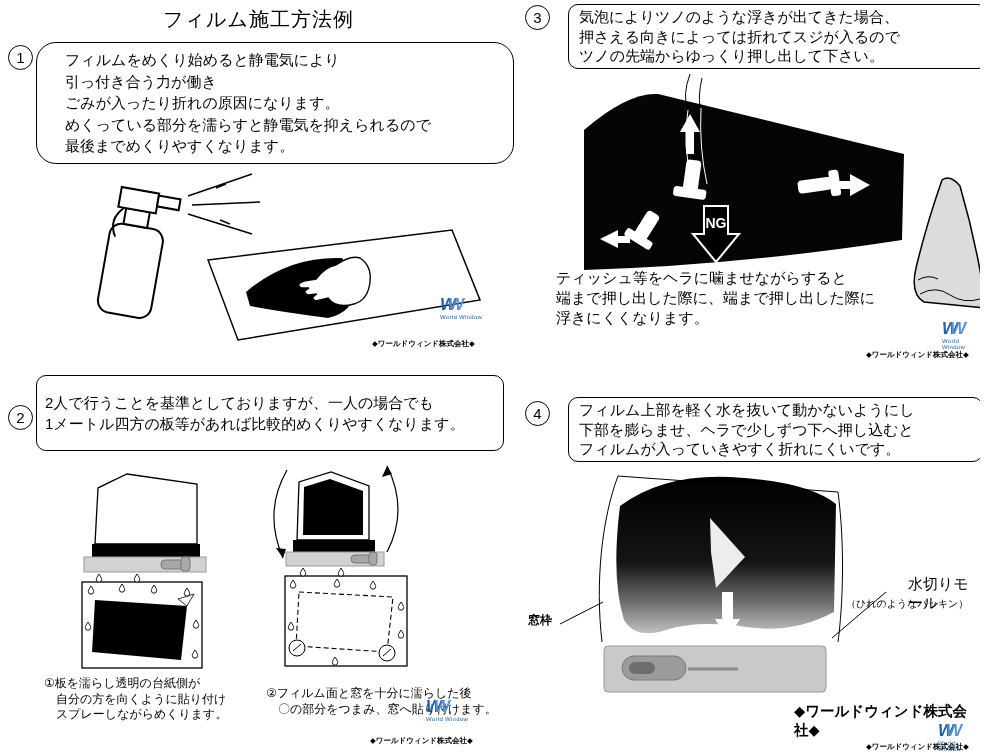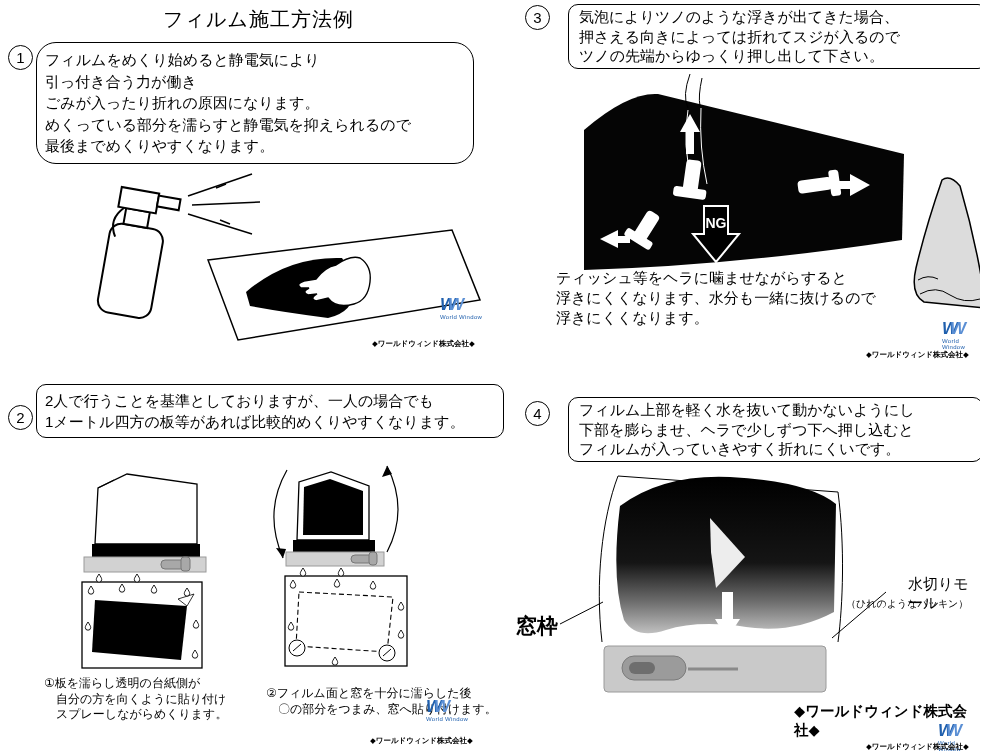--- a/index.html
+++ b/index.html
@@ -2,27 +2,27 @@
 <html><head>
 <meta charset="utf-8">
 <style>
   html,body{margin:0;padding:0;background:#fff;}
   .page{position:relative;width:980px;height:752px;background:#fff;overflow:hidden;
         font-family:"Liberation Sans","DejaVu Sans",sans-serif;color:#000;}
   .abs{position:absolute;}
   .title{position:absolute;left:163px;top:6px;font-size:20px;letter-spacing:1px;}
   .circle-num{position:absolute;width:23px;height:23px;border:1.5px solid #000;border-radius:50%;
               font-size:15px;display:flex;align-items:center;justify-content:center;background:#fff;}
-  .box{position:absolute;border:1.6px solid #000;background:#fff;font-size:15px;line-height:21.5px;padding:6px 8px;}
+  .box{position:absolute;border:1.6px solid #000;background:#fff;font-size:15px;line-height:21.5px;padding:6px 28px;}
   .bubble{border-radius:20px;}
   .rbox{border-radius:10px;}
   .tight{line-height:19.5px;padding:2px 10px;}
   .caption{position:absolute;font-size:12px;line-height:15.5px;}
   .note{position:absolute;font-size:15px;line-height:20px;}
-  .label-bold{position:absolute;font-weight:bold;font-size:21px;}
+  .label-bold{position:absolute;font-weight:bold;font-size:12px;margin-left:12px;}
   .label{position:absolute;font-size:15px;}
   .label-sm{position:absolute;font-size:10px;}
   .footer-company{position:absolute;font-weight:bold;font-size:14.5px;}
   .wm-text{position:absolute;font-size:7.5px;font-weight:bold;white-space:nowrap;}
   .ww{position:absolute;text-align:left;line-height:1;}
   .ww .letters{font-size:17px;font-weight:bold;font-style:italic;color:#1f5fad;letter-spacing:-1px;}
   .ww .letters .w2{color:#5b8fd4;margin-left:-7px;}
   .ww .sub{font-size:6px;color:#1f5fad;margin-top:1px;letter-spacing:0.3px;}
 </style>
 </head>
@@ -103,32 +103,32 @@
     </g>
     <g>
       <path d="M390,112 Q374,158 364,200 Q358,226 372,234 L434,240 Q426,180 408,118 Q398,106 390,112 Z" fill="#dcdcdc" stroke="#000" stroke-width="1.5"></path>
       <path d="M368,226 q16,-9 30,1 q14,9 30,4" fill="none" stroke="#000" stroke-width="1"></path>
       <path d="M366,212 q10,-6 20,-1" fill="none" stroke="#000" stroke-width="1"></path>
     </g>
   </svg>
 
   <div class="note" style="left:556px;top:268px">
     <div>ティッシュ等をヘラに噛ませながらすると</div>
-    <div>浮きにくくなります、水分も一緒に抜けるので</div>
+    <div>端まで押し出した際に、端まで押し出した際に</div>
     <div>浮きにくくなります。</div>
   </div>
 
   <div class="ww" style="left:942px;top:320px">
     <div class="letters"><span>W</span><span class="w2">W</span></div>
     <div class="sub">World Window</div>
   </div>
   <div class="wm-text" style="left:866px;top:350px">◆ワールドウィンド株式会社◆</div>
 
   <div class="circle-num" style="left:8px;top:405px">2</div>
-  <div class="box rbox" style="left:36px;top:384px;width:450px;line-height:21px;padding:5px 8px">
+  <div class="box rbox" style="left:36px;top:375px;width:450px;line-height:21px;padding:16px 8px">
     <div>2人で行うことを基準としておりますが、一人の場合でも</div>
     <div>1メートル四方の板等があれば比較的めくりやすくなります。</div>
   </div>
 
   <svg class="abs" style="left:35px;top:452px" width="480" height="228" viewBox="0 0 480 228">
     <defs>
         <path id="drop" d="M0 0 C1.7 2.7 2.7 4.1 2.7 5.5 A2.7 2.7 0 1 1 -2.7 5.5 C-2.7 4.1 -1.7 2.7 0 0 Z"></path>
       </defs>
 
     <g>

